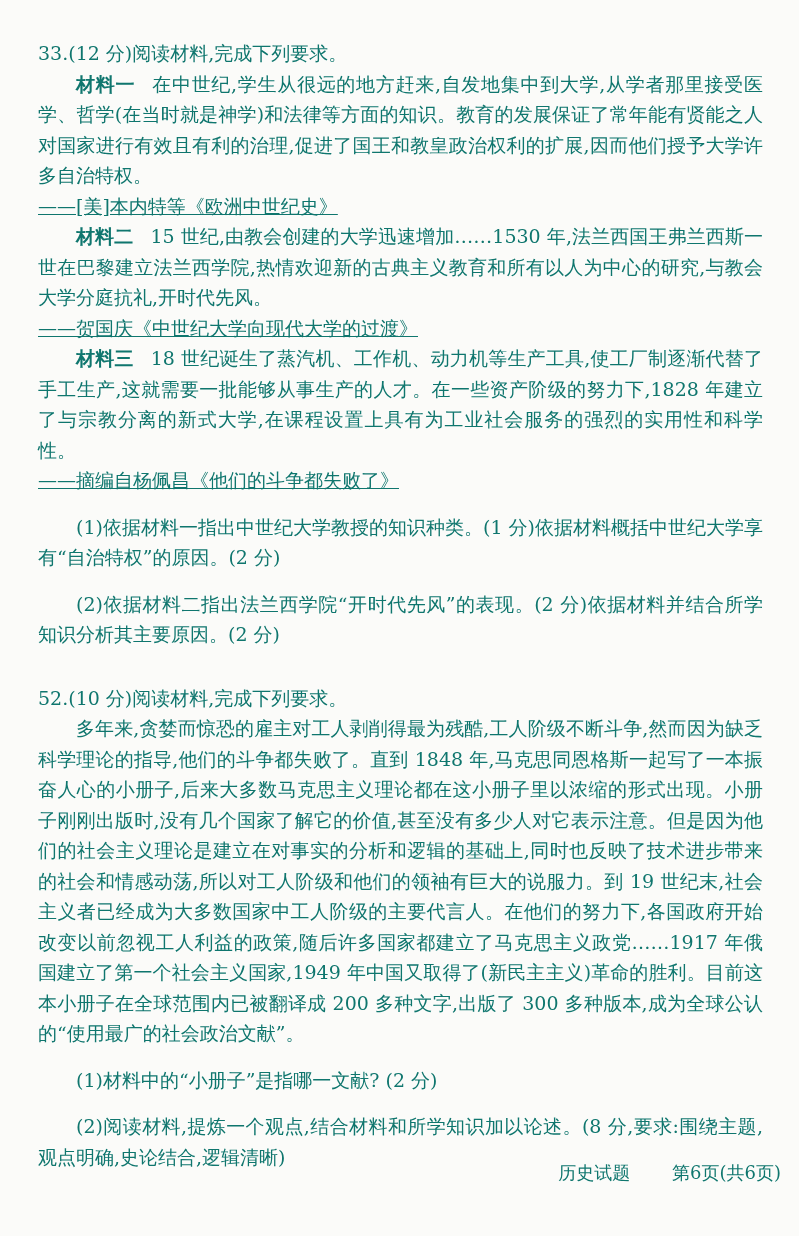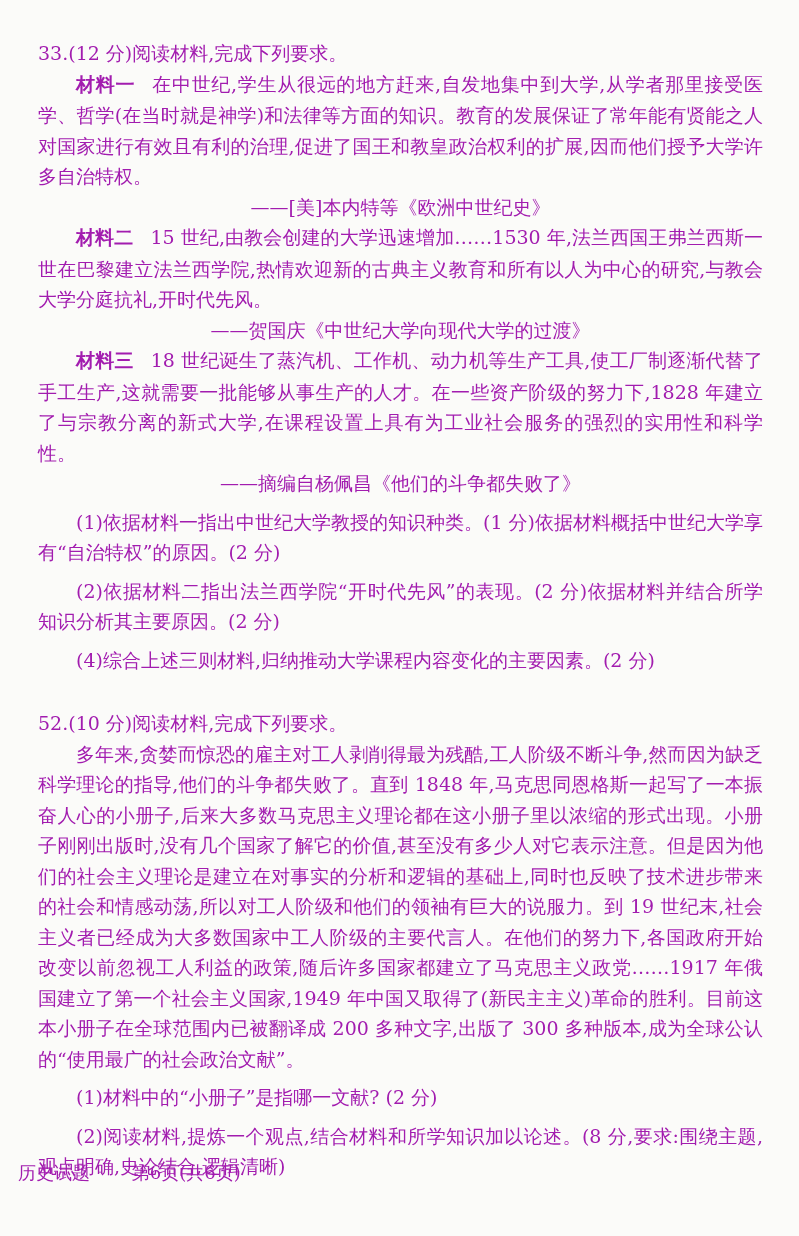--- a/index.html
+++ b/index.html
@@ -8,47 +8,47 @@
     background: #efefed;
   }
   .page {
     position: relative;
     width: 799px;
     height: 1236px;
     box-sizing: border-box;
     margin: 0 auto;
     padding: 38px 36px 0 38px;
     background: #fbfbf9;
-    color: #a21caf;
+    color: #0f766e;
     font-family: "DejaVu Serif", "Liberation Serif", serif;
     font-size: 19px;
     line-height: 30.5px;
     overflow: hidden;
   }
   p {
     margin: 0;
     text-align: justify;
   }
   .indent { text-indent: 2em; }
   .material-label {
     font-weight: bold;
     padding-right: 0.9em;
-    font-family: Liberation Serif, serif;
   }
   .source {
-    text-align: center;
+    text-align: left;
+    text-decoration: underline;
   }
-  .question { margin-top: 8px; }
+  .question { margin-top: 16px; }
   .q34-block { margin-top: 33px; }
   .footer {
     position: absolute;
     left: 0;
     right: 0;
     top: 1158px;
-    text-align: left;
+    text-align: right;
     font-size: 18px;
   }
   .footer span { margin: 0 1em; }
 </style>
 </head>
 <body>
 
 <div class="page">
 
   <section>
@@ -58,21 +58,20 @@
     <p class="source">——[美]本内特等《欧洲中世纪史》</p>
 
     <p class="material indent"><span class="material-label">材料二</span><span>15 世纪,由教会创建的大学迅速增加……1530 年,法兰西国王弗兰西斯一世在巴黎建立法兰西学院,热情欢迎新的古典主义教育和所有以人为中心的研究,与教会大学分庭抗礼,开时代先风。</span></p>
     <p class="source">——贺国庆《中世纪大学向现代大学的过渡》</p>
 
     <p class="material indent"><span class="material-label">材料三</span><span>18 世纪诞生了蒸汽机、工作机、动力机等生产工具,使工厂制逐渐代替了手工生产,这就需要一批能够从事生产的人才。在一些资产阶级的努力下,1828 年建立了与宗教分离的新式大学,在课程设置上具有为工业社会服务的强烈的实用性和科学性。</span></p>
     <p class="source">——摘编自杨佩昌《他们的斗争都失败了》</p>
 
     <p class="question indent">(1)依据材料一指出中世纪大学教授的知识种类。(1 分)依据材料概括中世纪大学享有“自治特权”的原因。(2 分)</p>
     <p class="question indent">(2)依据材料二指出法兰西学院“开时代先风”的表现。(2 分)依据材料并结合所学知识分析其主要原因。(2 分)</p>
-    <p class="question indent">(4)综合上述三则材料,归纳推动大学课程内容变化的主要因素。(2 分)</p>
   </section>
 
   <section class="q34-block">
     <p class="q-header">52.(10 分)阅读材料,完成下列要求。</p>
 
     <p class="material indent">多年来,贪婪而惊恐的雇主对工人剥削得最为残酷,工人阶级不断斗争,然而因为缺乏科学理论的指导,他们的斗争都失败了。直到 1848 年,马克思同恩格斯一起写了一本振奋人心的小册子,后来大多数马克思主义理论都在这小册子里以浓缩的形式出现。小册子刚刚出版时,没有几个国家了解它的价值,甚至没有多少人对它表示注意。但是因为他们的社会主义理论是建立在对事实的分析和逻辑的基础上,同时也反映了技术进步带来的社会和情感动荡,所以对工人阶级和他们的领袖有巨大的说服力。到 19 世纪末,社会主义者已经成为大多数国家中工人阶级的主要代言人。在他们的努力下,各国政府开始改变以前忽视工人利益的政策,随后许多国家都建立了马克思主义政党……1917 年俄国建立了第一个社会主义国家,1949 年中国又取得了(新民主主义)革命的胜利。目前这本小册子在全球范围内已被翻译成 200 多种文字,出版了 300 多种版本,成为全球公认的“使用最广的社会政治文献”。</p>
 
     <p class="question indent">(1)材料中的“小册子”是指哪一文献? (2 分)</p>
     <p class="question indent">(2)阅读材料,提炼一个观点,结合材料和所学知识加以论述。(8 分,要求:围绕主题,观点明确,史论结合,逻辑清晰)</p>
   </section>

